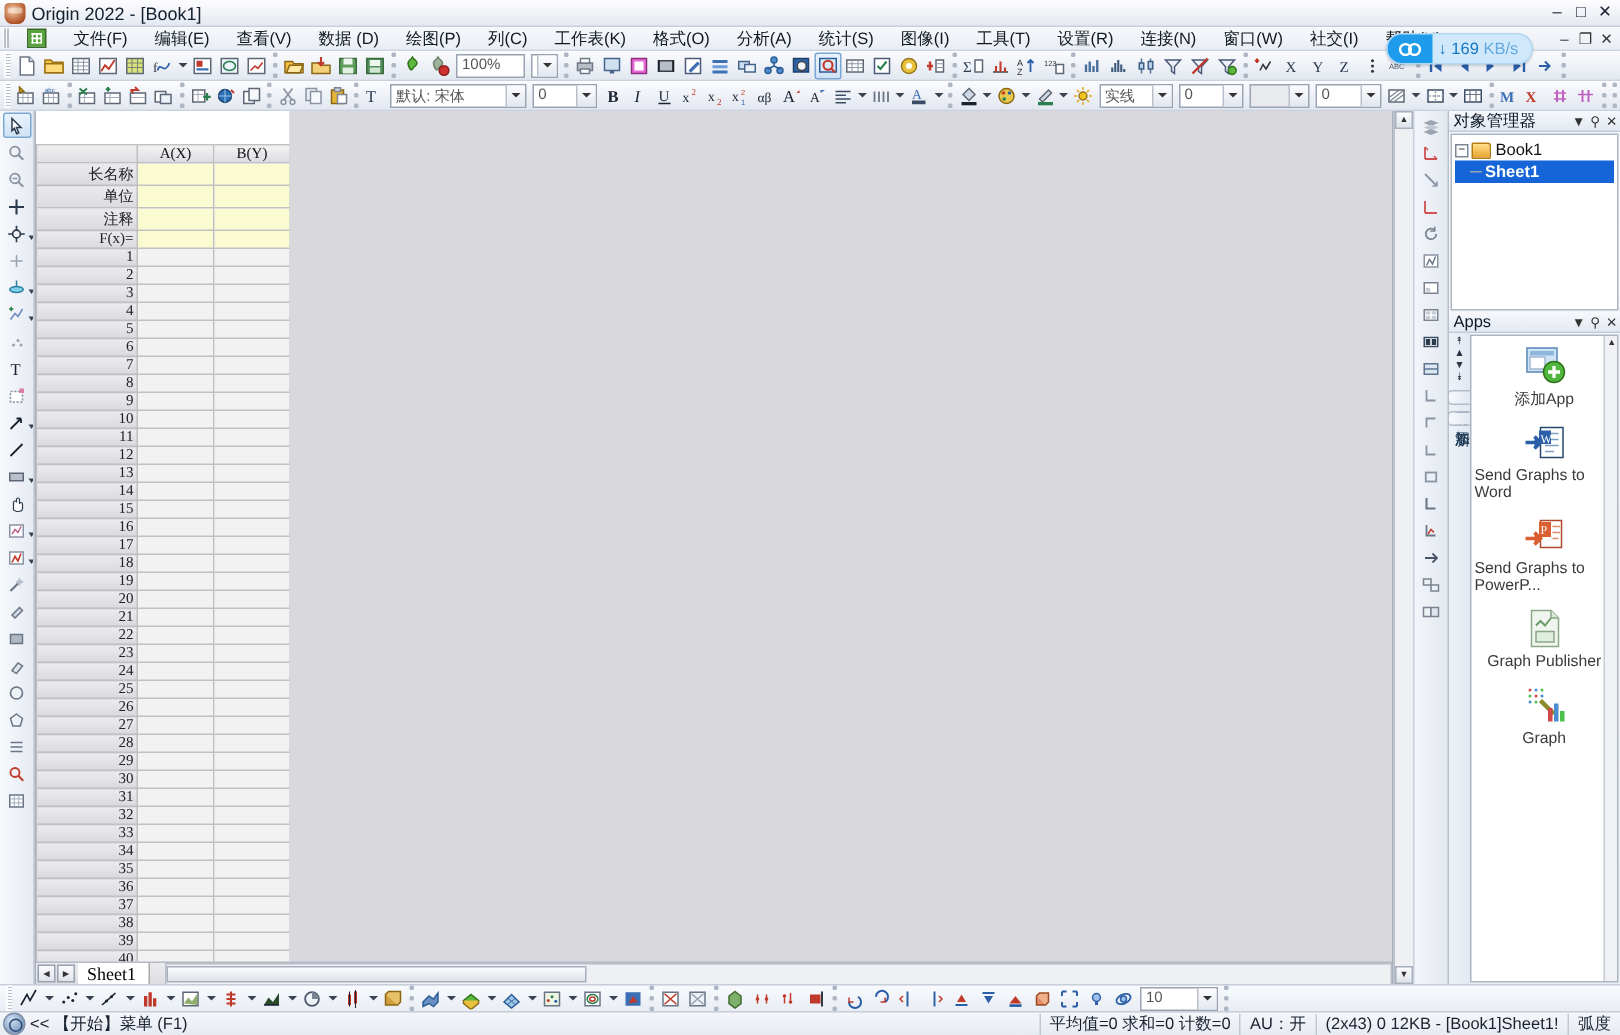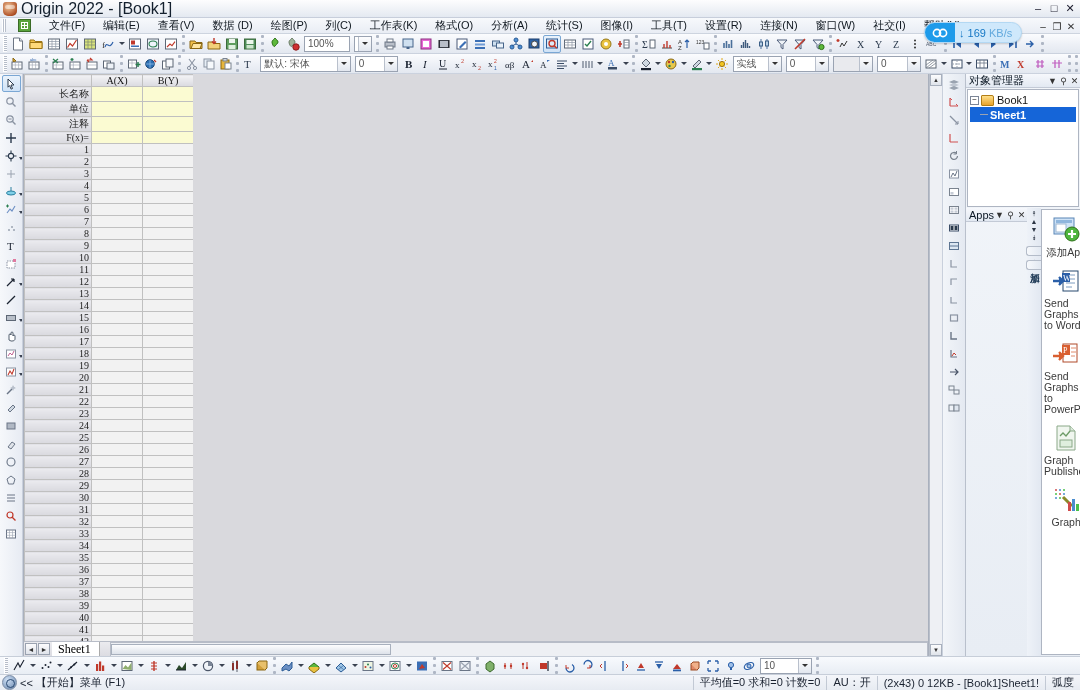--- a/index.html
+++ b/index.html
@@ -32,21 +32,21 @@
     width: 14px; height: 14px; margin-right: 4px;
     background: radial-gradient(circle at 40% 35%, #f3c9a0, #b2552a 70%, #7b2f12);
     border-radius: 3px 3px 5px 5px;
     position: relative;
   }
   .titlebar .appicon:after {
     content: ""; position: absolute; left: 2px; top: 3px;
     width: 10px; height: 4px; background: rgba(255,255,255,.45);
     border-radius: 3px;
   }
-  .titlebar .ttl { font-size: 16px; color: #14202e; }
+  .titlebar .ttl { font-size: 12px; color: #14202e; }
   .win-btns { position: absolute; right: 2px; top: 0; display: flex; gap: 0px; }
   .win-btns div {
     width: 16px; height: 16px; display: flex; align-items: center; justify-content: center;
     font-size: 11px; color: #223; line-height: 1;
   }
 
   
   .menubar {
     height: 16px; flex: 0 0 16px;
     display: flex; align-items: center;
@@ -139,21 +139,21 @@
 
   
   .wsheet {
     position: absolute; left: 0; top: 0; right: 0; bottom: 0;
     background: #d4d4d8;
     display: flex; flex-direction: column;
   }
   .wsgrid { flex: 1 1 auto; display: flex; min-height: 0; overflow: hidden; }
   .ws-table-wrap { width: 169px; flex: 0 0 169px; display: flex; flex-direction: column; background:#fff; }
   .ws-rest { flex: 1 1 auto; background: #d9d9dd; }
-  table.ws { border-collapse: collapse; table-layout: fixed; width: 169px; }
+  table.ws { border-collapse: collapse; table-layout: fixed; width: 169px; margin-top: 22px; }
   table.ws td, table.ws th {
     border: 1px solid #c0c0c0; height: 12px; font-size: 10px; font-weight: normal;
     padding: 0 2px; overflow: hidden; white-space: nowrap;
   }
   table.ws th.corner { width: 67px; background: linear-gradient(#f1f1f3,#dcdce2); }
   table.ws th.colh {
     width: 51px; background: linear-gradient(#f3f3f5,#dadae0);
     text-align: center; color: #111; font-family: "Liberation Serif", serif; font-size: 10px;
   }
   table.ws td.rowh {
@@ -1556,21 +1556,21 @@
               <span class="tlabel">Book1</span>
             </div>
             <div class="tchild">
               <span class="tstub"></span>
               <span>Sheet1</span>
             </div>
           </div>
         </div>
       </div>
 
-      <div class="panel" style="flex:1 1 auto;min-height:0;display:flex;flex-direction:row">
+      <div class="panel" style="flex:1 1 auto;min-height:0;display:flex;flex-direction:column">
         <div class="panel-hdr">
           <span class="ttl">Apps</span>
           <span class="hbtn">▼</span>
           <span class="hbtn">⚲</span>
           <span class="hbtn">✕</span>
         </div>
         <div class="appspanel">
           <div class="apps-side">
             <div class="nav">⯭</div>
             <div class="nav">▲</div>

